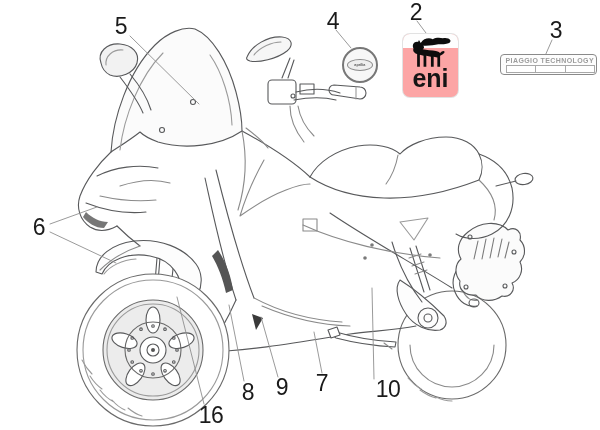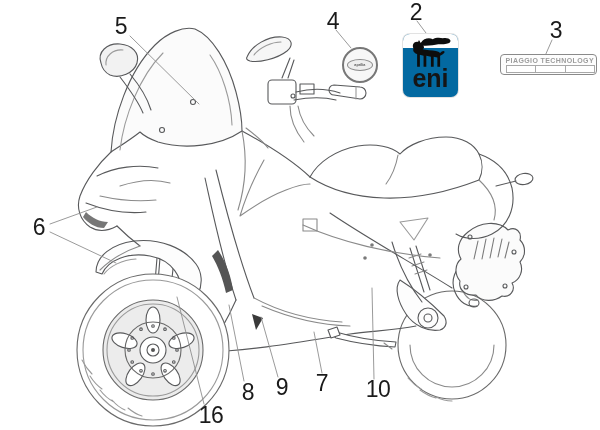--- a/index.html
+++ b/index.html
@@ -11,21 +11,21 @@
   .stage{position:absolute;inset:0;}
   svg.art{position:absolute;left:0;top:0;}
   .callout{
     position:absolute;transform:translate(-50%,-50%);
     font-size:23px;font-weight:400;color:#1a1a1a;line-height:1;
     letter-spacing:-0.5px;user-select:none;
   }
   
   .eni{
     position:absolute;left:403px;top:34px;width:55px;height:63px;
-    background:#0369a1;border-radius:7px;overflow:hidden;
+    background:#fca5a5;border-radius:7px;overflow:hidden;
     box-shadow:0 0 0 1px #e2e2e2;
   }
   .eni .topband{position:absolute;left:0;top:0;width:100%;height:14px;background:#fefefe;}
   .eni .dog{position:absolute;left:4px;top:2px;}
   .eni .word{
     position:absolute;left:0;right:0;top:32px;text-align:center;
     font-size:25px;font-weight:700;color:#151515;line-height:1;letter-spacing:0px;
   }
   
   .badge{
@@ -245,16 +245,16 @@
   </div>
 
   <span class="callout" style="left:416px;top:12px">2</span>
   <span class="callout" style="left:556px;top:30px">3</span>
   <span class="callout" style="left:333px;top:21px">4</span>
   <span class="callout" style="left:121px;top:26px">5</span>
   <span class="callout" style="left:39px;top:227px">6</span>
   <span class="callout" style="left:322px;top:383px">7</span>
   <span class="callout" style="left:248px;top:392px">8</span>
   <span class="callout" style="left:282px;top:387px">9</span>
-  <span class="callout" style="left:378px;top:389px">10</span>
+  <span class="callout" style="left:388px;top:389px">10</span>
   <span class="callout" style="left:211px;top:415px">16</span>
 
 </div>
 
 </body></html>

